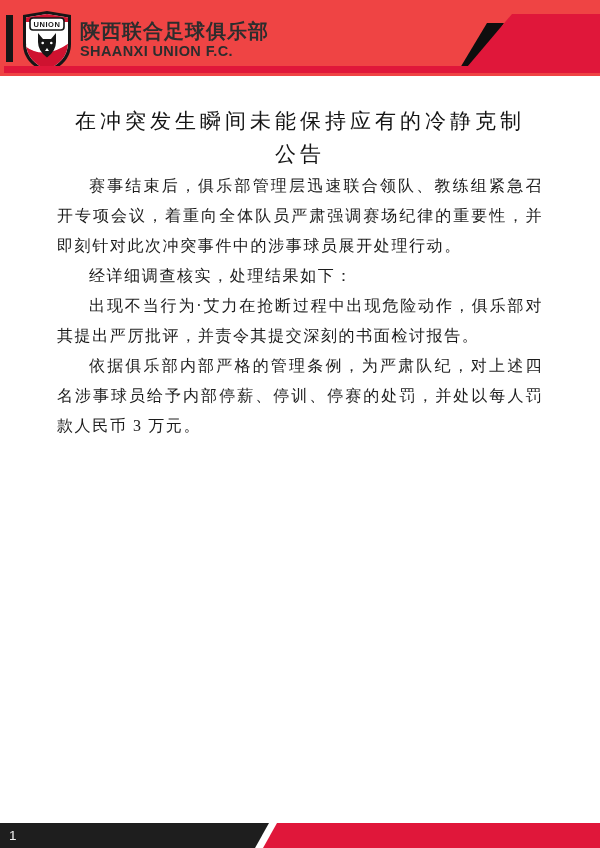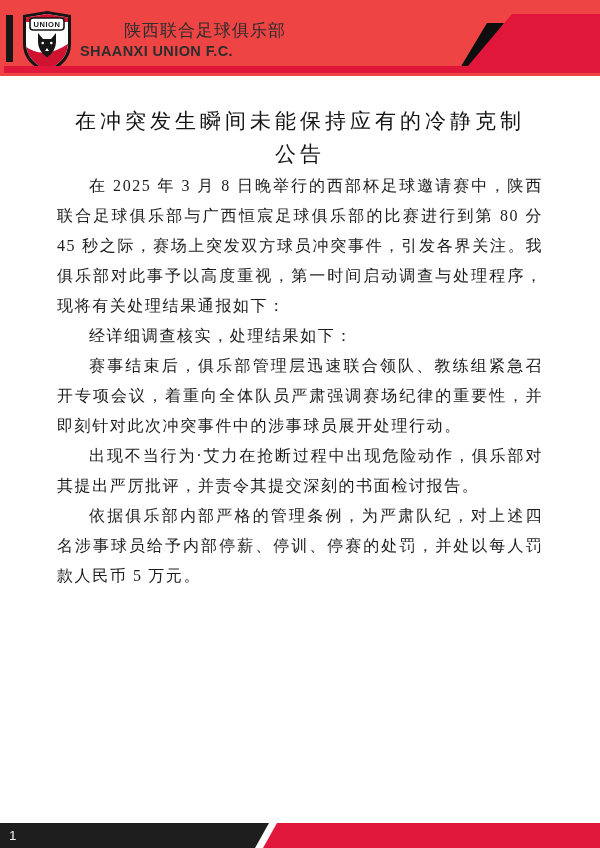--- a/index.html
+++ b/index.html
@@ -26,22 +26,22 @@
   .badge {
     position: absolute; left: 21px; top: 10px;
     width: 52px; height: 64px;
   }
   .club-names {
     position: absolute; left: 80px; top: 19px;
     font-family: "Liberation Sans", "DejaVu Sans", sans-serif;
     color: #2d2d2d;
   }
   .club-name-cn {
-    font-size: 17px; font-weight: 400; letter-spacing: 1px;
-    line-height: 24px; white-space: nowrap; margin-left: 44px;
+    font-size: 20px; font-weight: 700; letter-spacing: 1px;
+    line-height: 24px; white-space: nowrap;
   }
   .club-name-en {
     font-size: 14.5px; font-weight: 700; letter-spacing: 0.4px;
     line-height: 17px; white-space: nowrap;
   }
   .header-deco {
     position: absolute; top: 0; left: 0;
     width: 600px; height: 76px;
     pointer-events: none;
   }
@@ -142,25 +142,24 @@
     <rect x="4" y="66" width="596" height="7" fill="#e0173a"></rect>
   </svg>
 </div>
 
 <div class="doc">
   <h1 class="doc-title">
     <span>在冲突发生瞬间未能保持应有的冷静克制</span><br>
     <span>公告</span>
   </h1>
   <div class="doc-paragraphs">
-      <p>在 2025 年 3 月 8 日晚举行的西部杯足球邀请赛中，陕西联合足球俱乐部与广西恒宸足球俱乐部的比赛进行到第 80 分 45 秒之际，赛场上突发双方球员冲突事件，引发各界关注。我俱乐部对此事予以高度重视，第一时间启动调查与处理程序，现将有关处理结果通报如下：</p>
+      <p>赛事结束后，俱乐部管理层迅速联合领队、教练组紧急召开专项会议，着重向全体队员严肃强调赛场纪律的重要性，并即刻针对此次冲突事件中的涉事球员展开处理行动。</p>
       <p>经详细调查核实，处理结果如下：</p>
-      <p>赛事结束后，俱乐部管理层迅速联合领队、教练组紧急召开专项会议，着重向全体队员严肃强调赛场纪律的重要性，并即刻针对此次冲突事件中的涉事球员展开处理行动。</p>
       <p>出现不当行为·艾力在抢断过程中出现危险动作，俱乐部对其提出严厉批评，并责令其提交深刻的书面检讨报告。</p>
-      <p>依据俱乐部内部严格的管理条例，为严肃队纪，对上述四名涉事球员给予内部停薪、停训、停赛的处罚，并处以每人罚款人民币 5 万元。</p>
+      <p>依据俱乐部内部严格的管理条例，为严肃队纪，对上述四名涉事球员给予内部停薪、停训、停赛的处罚，并处以每人罚款人民币 3 万元。</p>
     </div>
 </div>
 
 <div class="footer">
   <div class="footer-red"></div>
   <div class="footer-white-slash"></div>
   <div class="footer-dark"></div>
   <span class="page-number">1</span>
 </div>
 

